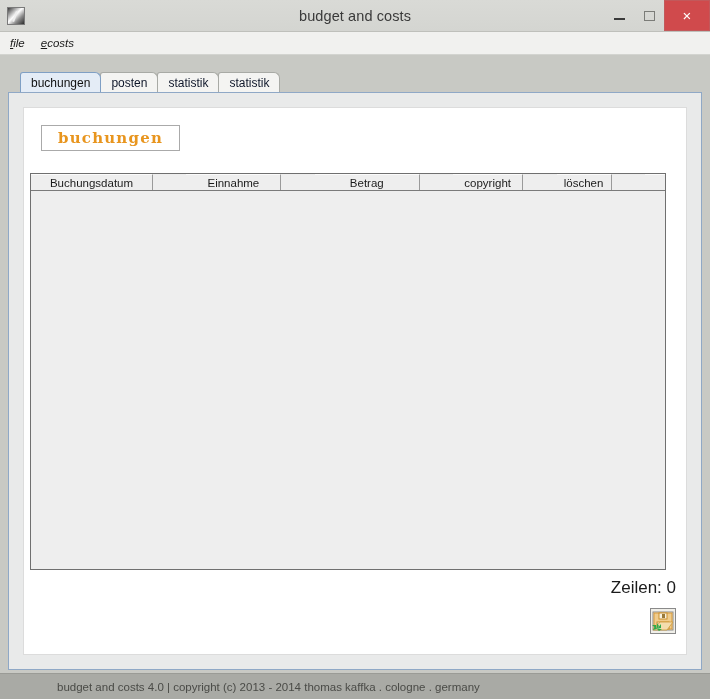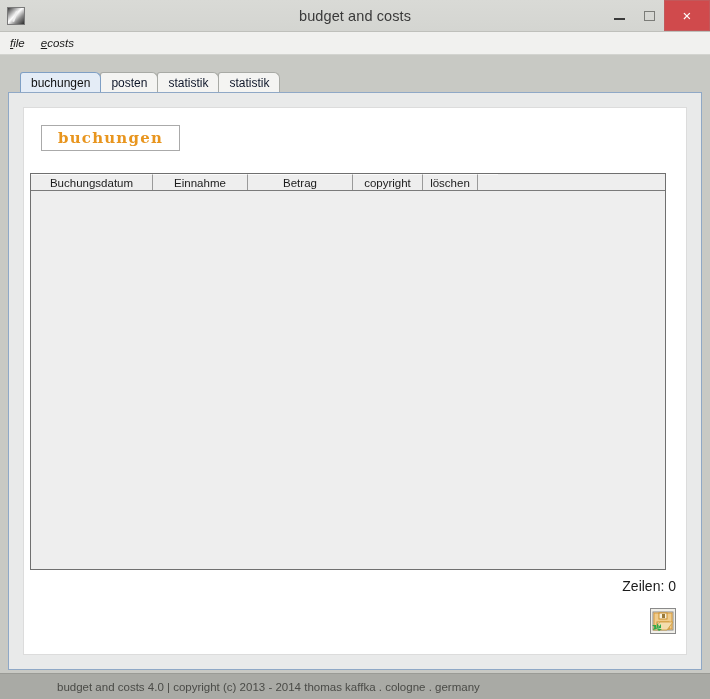--- a/index.html
+++ b/index.html
@@ -219,20 +219,21 @@
     background: #eeeeee;
     box-sizing: border-box;
     overflow: hidden;
   }
   .table-header {
     display: flex;
     height: 17px;
     background: #eeeeee;
     border-bottom: 1px solid #7a7a7a;
     box-sizing: border-box;
+    justify-content: space-between;
   }
   .th {
     position: relative;
     display: flex;
     align-items: center;
     justify-content: center;
     font-size: 11.5px;
     color: #1b1b1b;
     background: #eeeeee;
     border-right: 1px solid #9a9a9a;
@@ -248,21 +249,21 @@
   .table-body {
     background: #eeeeee;
     height: 378px;
   }
 
   
   .rowcount {
     position: absolute;
     right: 10px;
     top: 470px;
-    font-size: 14px;
+    font-size: 17px;
     color: #1b1b1b;
     cursor: default;
   }
 
   
   .export-btn {
     position: absolute;
     right: 10px;
     top: 500px;
     width: 26px;

